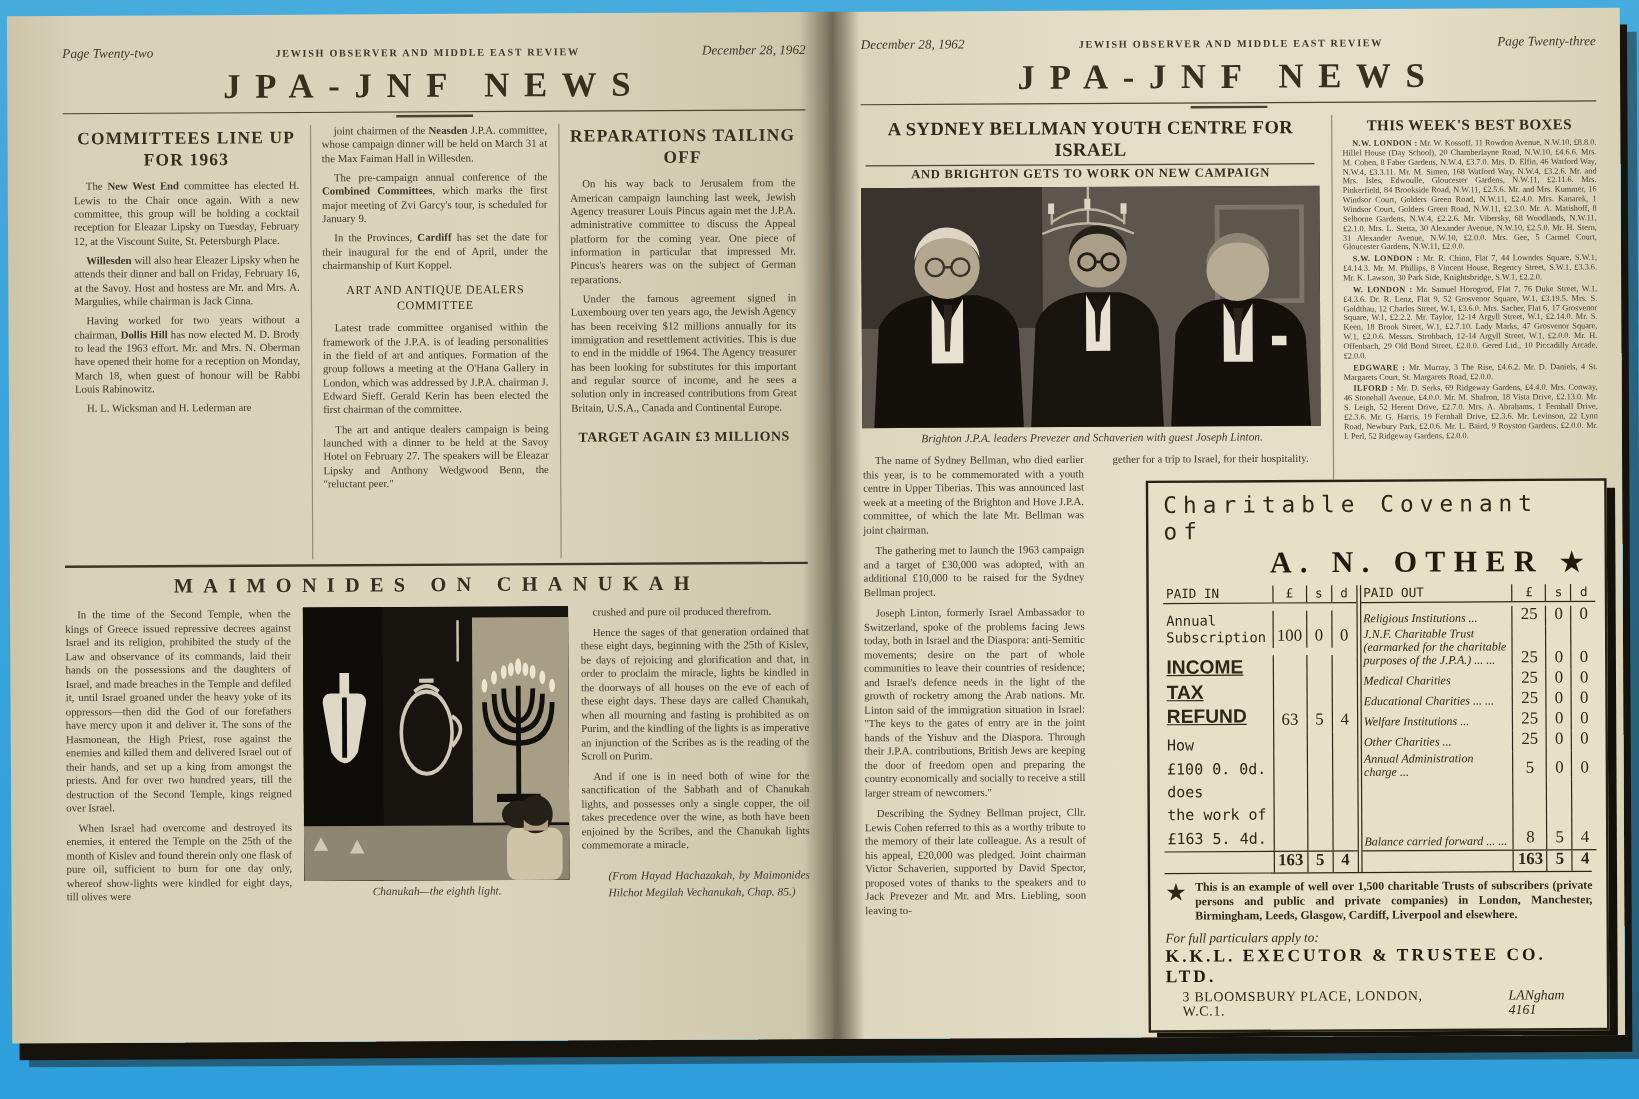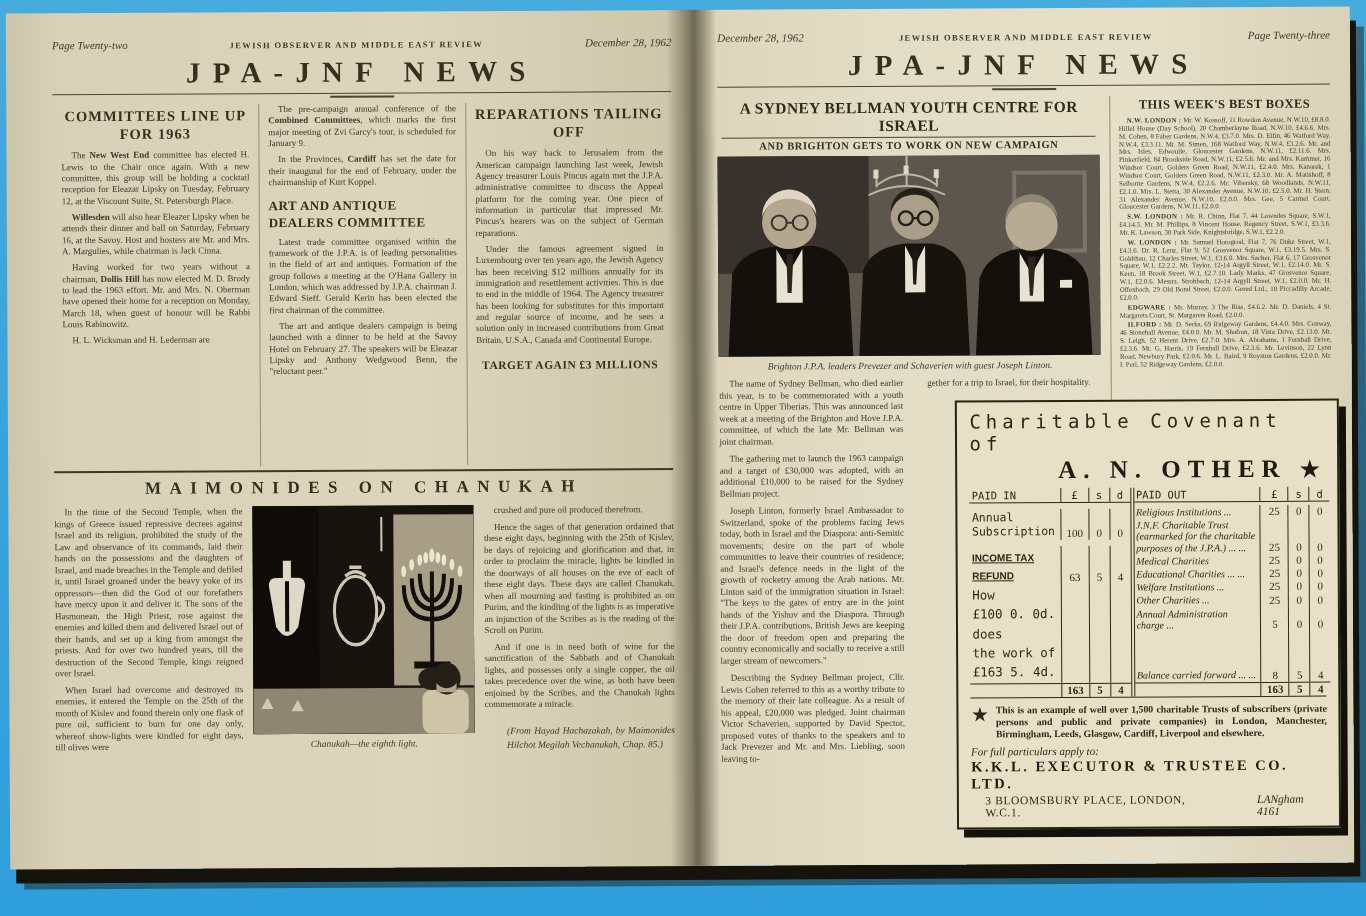--- a/index.html
+++ b/index.html
@@ -39,21 +39,21 @@
   }
   .title-rule{border:0;border-top:1.6px solid #4a4432;margin:0 0 2px 0;}
   .title-rule-center{border:0;border-top:2.2px solid #4a4432;width:64px;margin:0 auto 6px auto;}
   
   .cols3{display:flex;height:362px;margin-top:4px;}
   .ncol{flex:1 1 0;padding:0 9px;font-size:9px;line-height:1.26;text-align:justify;overflow:hidden;}
   .ncol + .ncol{border-left:1px solid #958c72;}
   .ncol p{margin:0 0 5px 0;text-indent:10px;}
   .bold{font-weight:700;}
   .h-two{font-weight:700;text-align:center;font-size:14.5px;line-height:1.25;letter-spacing:1px;margin:2px 0 7px 0;color:#33301f;}
-  .h-sub{font-weight:700;text-align:left;font-size:13px;line-height:1.25;letter-spacing:.5px;margin:10px 0 6px 0;color:#33301f;}
+  .h-sub{font-weight:400;text-align:center;font-size:10px;line-height:1.25;letter-spacing:.5px;margin:10px 0 6px 0;color:#33301f;}
   .h-small{font-weight:700;text-align:center;font-size:11.5px;letter-spacing:.5px;margin:12px 0 6px 0;color:#33301f;}
   .section-rule{border:0;border-top:2.2px solid #3c372a;margin:4px 0 6px 0;}
   .maim-head{text-align:center;font-size:17px;letter-spacing:.5em;font-weight:600;margin:4px 0 8px 0;color:#33301f;}
   .maim-row{display:flex;gap:10px;}
   .maim-col{font-size:9px;line-height:1.28;text-align:justify;}
   .maim-col p{margin:0 0 5px 0;text-indent:10px;}
   .maim-left{flex:0 0 188px;}
   .maim-right{flex:0 0 190px;}
   .maim-center{flex:1 1 auto;}
   .photo-frame{background:#171410;line-height:0;}
@@ -83,26 +83,26 @@
   .ad-script{font-family:"DejaVu Sans Mono",monospace;font-size:19px;letter-spacing:5px;color:#2c2817;}
   .ad-name{font-weight:700;font-size:25px;letter-spacing:7px;text-align:right;margin:2px 6px 4px 0;color:#1f1b0e;}
   .ad-name .star{font-size:22px;letter-spacing:0;}
   .ledger{display:flex;align-items:stretch;border-bottom:1.4px solid #2c2817;margin-top:2px;}
   .ledg-half{display:flex;flex-direction:column;}
   .ledg-l{flex:0 0 45%;}
   .ledg-r{flex:0 0 55%;border-left:4px double #2c2817;}
   .lrow{display:flex;align-items:flex-end;}
   .lrow .lab{flex:1 1 auto;padding:1px 3px 1px 2px;}
   .lrow .cell{flex:0 0 27px;text-align:center;border-left:1px solid #2c2817;align-self:stretch;
-    display:flex;align-items:flex-end;justify-content:center;padding-bottom:1px;font-size:11px;}
+    display:flex;align-items:flex-end;justify-content:center;padding-bottom:1px;font-size:14px;}
   .lrow .cell.sm{flex:0 0 20px;}
   .lhead{border-bottom:1.2px solid #2c2817;}
   .lhead .lab,.lhead .cell{font-family:"DejaVu Sans Mono",monospace;font-size:10.5px;align-items:flex-end;}
   .lab-mono{font-family:"DejaVu Sans Mono",monospace;font-size:11.5px;line-height:1.25;}
-  .lab-bold{font-family:"Liberation Sans","DejaVu Sans",sans-serif;font-weight:700;font-size:10px;line-height:1.3;text-decoration:underline;}
+  .lab-bold{font-family:"Liberation Sans","DejaVu Sans",sans-serif;font-weight:700;font-size:16px;line-height:1.3;text-decoration:underline;}
   .how{font-family:"DejaVu Sans Mono",monospace;font-size:12.5px;line-height:1.55;}
   .grow{flex:1 1 auto;}
   .lrow.total{border-top:1.2px solid #2c2817;}
   .lrow.total .cell{font-weight:600;}
   .po-lab{font-style:italic;font-size:10px;line-height:1.12;}
   .ad-note{display:flex;gap:7px;margin-top:6px;}
   .ad-note .star-big{font-size:20px;line-height:1;}
   .ad-note .note-text{font-size:9.8px;font-weight:600;line-height:1.25;text-align:justify;}
   .ad-apply{font-style:italic;font-size:11px;margin-top:5px;}
   .ad-co{font-weight:700;font-size:14.5px;letter-spacing:2.5px;margin-top:1px;color:#1f1b0e;}
@@ -122,28 +122,29 @@
     </div>
     <div class="paper-title">JPA-JNF NEWS</div>
     <hr class="title-rule">
     <hr class="title-rule-center">
 
     <div class="cols3">
 
       <div class="ncol">
         <div class="h-two">COMMITTEES LINE UP FOR 1963</div>
         <p><span>The </span><span class="bold">New West End</span><span> committee has elected H. Lewis to the Chair once again. With a new committee, this group will be holding a cocktail reception for Eleazar Lipsky on Tuesday, February 12, at the Viscount Suite, St. Petersburgh Place.</span></p>
-        <p><span></span><span class="bold">Willesden</span><span> will also hear Eleazer Lipsky when he attends their dinner and ball on Saturday, February 16, at the Savoy. Host and hostess are Mr. and Mrs. A. Margulies, while chairman is Jack Cinna.</span></p>
+        <p><span></span><span class="bold">Willesden</span><span> will also hear Eleazer Lipsky when he attends their dinner and ball on Friday, February 16, at the Savoy. Host and hostess are Mr. and Mrs. A. Margulies, while chairman is Jack Cinna.</span></p>
         <p><span>Having worked for two years without a chairman, </span><span class="bold">Dollis Hill</span><span> has now elected M. D. Brody to lead the 1963 effort. Mr. and Mrs. N. Oberman have opened their home for a reception on Monday, March 18, when guest of honour will be Rabbi Louis Rabinowitz.</span></p>
         <p><span>H. L. Wicksman and H. Lederman are</span></p>
       </div>
 
       <div class="ncol">
+        <p><span>joint chairmen of the </span><span class="bold">Neasden</span><span> J.P.A. committee, whose campaign dinner will be held on March 31 at the Max Faiman Hall in Willesden.</span></p>
         <p><span>The pre-campaign annual conference of the </span><span class="bold">Combined Committees</span><span>, which marks the first major meeting of Zvi Garcy's tour, is scheduled for January 9.</span></p>
-        <p><span>In the Provinces, </span><span class="bold">Cardiff</span><span> has set the date for their inaugural for the end of February, under the chairmanship of Kurt Koppel.</span></p>
+        <p><span>In the Provinces, </span><span class="bold">Cardiff</span><span> has set the date for their inaugural for the end of April, under the chairmanship of Kurt Koppel.</span></p>
         <div class="h-sub">ART AND ANTIQUE DEALERS COMMITTEE</div>
         <p>Latest trade committee organised within the framework of the J.P.A. is of leading personalities in the field of art and antiques. Formation of the group follows a meeting at the O'Hana Gallery in London, which was addressed by J.P.A. chairman J. Edward Sieff. Gerald Kerin has been elected the first chairman of the committee.</p>
         <p>The art and antique dealers campaign is being launched with a dinner to be held at the Savoy Hotel on February 27. The speakers will be Eleazar Lipsky and Anthony Wedgwood Benn, the "reluctant peer."</p>
       </div>
 
       <div class="ncol">
         <div class="h-two">REPARATIONS TAILING OFF</div>
         <p>On his way back to Jerusalem from the American campaign launching last week, Jewish Agency treasurer Louis Pincus again met the J.P.A. administrative committee to discuss the Appeal platform for the coming year. One piece of information in particular that impressed Mr. Pincus's hearers was on the subject of German reparations.</p>
         <p>Under the famous agreement signed in Luxembourg over ten years ago, the Jewish Agency has been receiving $12 millions annually for its immigration and resettlement activities. This is due to end in the middle of 1964. The Agency treasurer has been looking for substitutes for this important and regular source of income, and he sees a solution only in increased contributions from Great Britain, U.S.A., Canada and Continental Europe.</p>
         <div class="h-small">TARGET AGAIN £3 MILLIONS</div>

